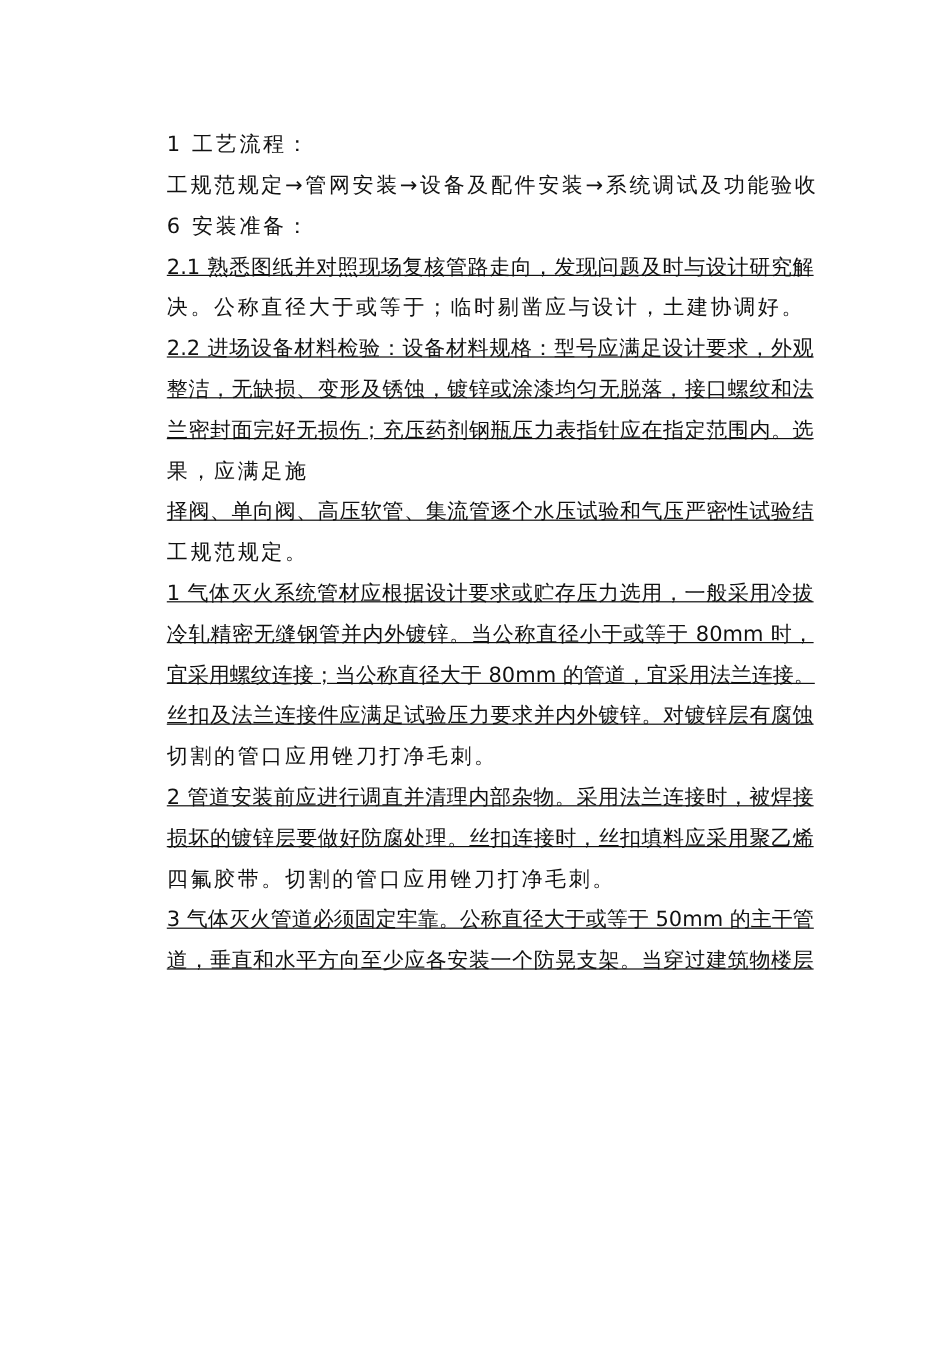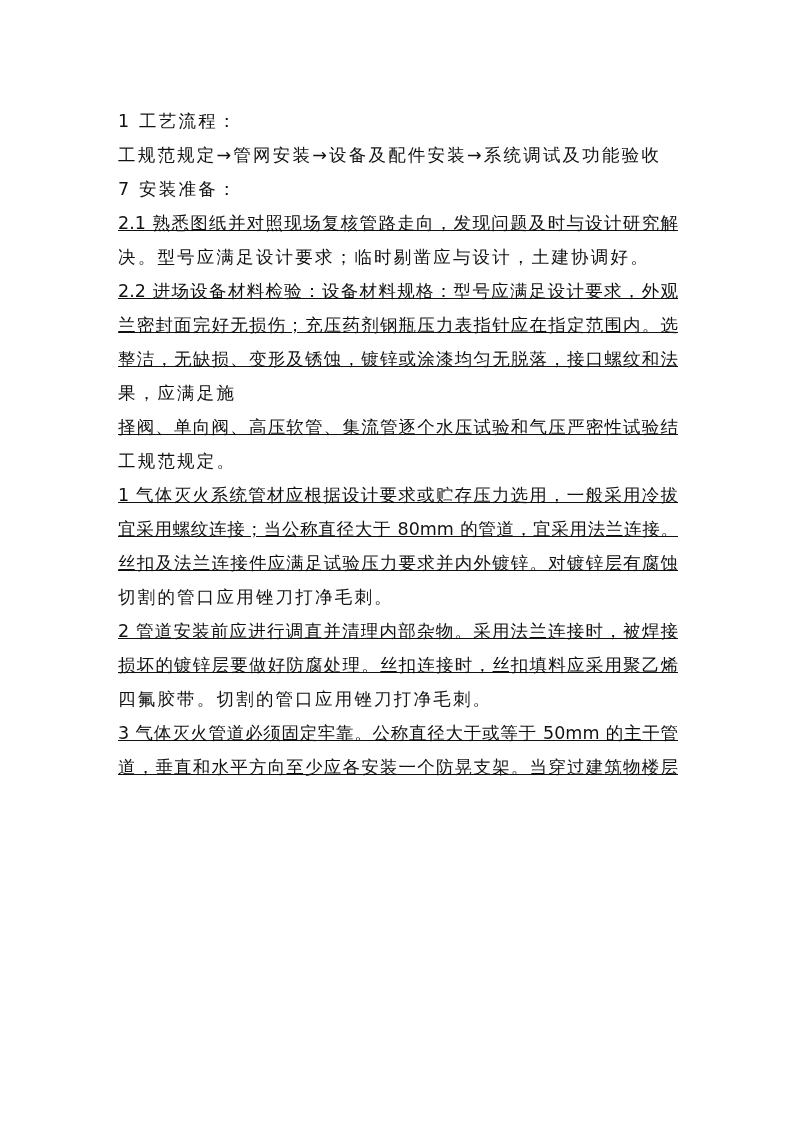--- a/index.html
+++ b/index.html
@@ -1,38 +1,39 @@
 <!DOCTYPE html>
 <html><head>
 <meta charset="utf-8">
 <style>
   html, body { margin: 0; padding: 0; background: #ffffff; }
   body { width: 793px; height: 1122px; position: relative; overflow: hidden;
          font-family: "DejaVu Sans", "Liberation Sans", sans-serif; color: #111; }
   .page { position: absolute; left: 118px; top: 104px; width: 560px; }
   .line { height: 34px; line-height: 34px; font-size: 17.5px; white-space: nowrap;
-          letter-spacing: 2.2px; }
+          letter-spacing: 2.2px; margin-left: 21px; }
   .line.justify { text-align: justify; text-align-last: justify; letter-spacing: 0; text-decoration: underline; }
 </style>
 </head>
 <body>
 
 <div class="page">
   <div class="line">1 工艺流程：</div>
   <div class="line">工规范规定→管网安装→设备及配件安装→系统调试及功能验收</div>
-  <div class="line">7 安装准备：</div>
+  <div class="line">6 安装准备：</div>
   <div class="line justify">2.1 熟悉图纸并对照现场复核管路走向，发现问题及时与设计研究解</div>
-  <div class="line">决。型号应满足设计要求；临时剔凿应与设计，土建协调好。</div>
+  <div class="line">决。公称直径大于或等于；临时剔凿应与设计，土建协调好。</div>
   <div class="line justify">2.2 进场设备材料检验：设备材料规格：型号应满足设计要求，外观</div>
+  <div class="line justify">整洁，无缺损、变形及锈蚀，镀锌或涂漆均匀无脱落，接口螺纹和法</div>
   <div class="line justify">兰密封面完好无损伤；充压药剂钢瓶压力表指针应在指定范围内。选</div>
-  <div class="line justify">整洁，无缺损、变形及锈蚀，镀锌或涂漆均匀无脱落，接口螺纹和法</div>
   <div class="line">果，应满足施</div>
   <div class="line justify">择阀、单向阀、高压软管、集流管逐个水压试验和气压严密性试验结</div>
   <div class="line">工规范规定。</div>
   <div class="line justify">1 气体灭火系统管材应根据设计要求或贮存压力选用，一般采用冷拔</div>
+  <div class="line justify">冷轧精密无缝钢管并内外镀锌。当公称直径小于或等于 80mm 时，</div>
   <div class="line justify">宜采用螺纹连接；当公称直径大于 80mm 的管道，宜采用法兰连接。</div>
   <div class="line justify">丝扣及法兰连接件应满足试验压力要求并内外镀锌。对镀锌层有腐蚀</div>
   <div class="line">切割的管口应用锉刀打净毛刺。</div>
   <div class="line justify">2 管道安装前应进行调直并清理内部杂物。采用法兰连接时，被焊接</div>
   <div class="line justify">损坏的镀锌层要做好防腐处理。丝扣连接时，丝扣填料应采用聚乙烯</div>
   <div class="line">四氟胶带。切割的管口应用锉刀打净毛刺。</div>
   <div class="line justify">3 气体灭火管道必须固定牢靠。公称直径大于或等于 50mm 的主干管</div>
   <div class="line justify">道，垂直和水平方向至少应各安装一个防晃支架。当穿过建筑物楼层</div>
 </div>
 

